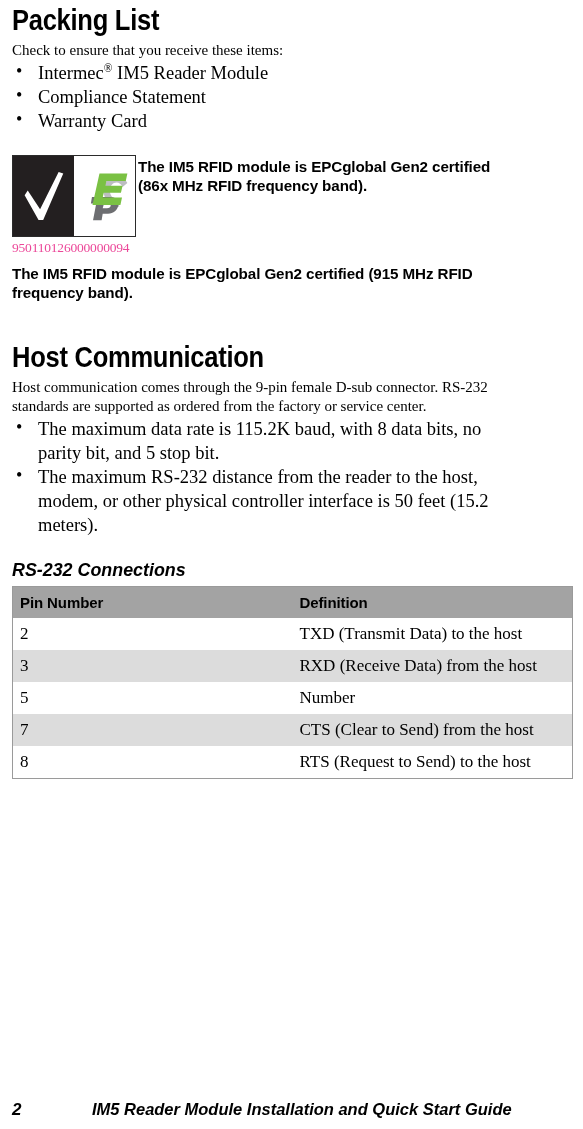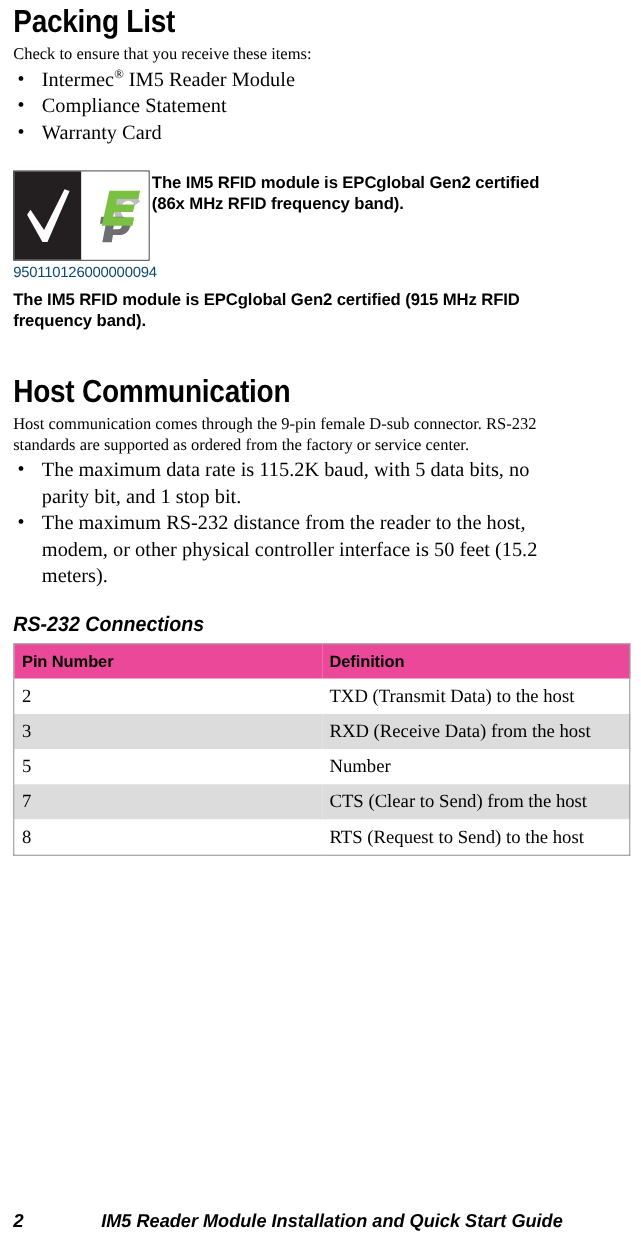--- a/index.html
+++ b/index.html
@@ -116,24 +116,24 @@
     overflow: hidden;
   }
   .epc-logo-panel .epc-svg {
     position: absolute;
     left: 6%;
     top: 10%;
     width: 88%;
     height: 80%;
   }
   .epc-number {
-    font-family: Liberation Sans, sans-serif;
+    font-family: Liberation Serif, serif;
     font-size: 13.5px;
     letter-spacing: -0.2px;
-    color: #0c4a6e;
+    color: #ec4899;
     margin-top: 3px;
     white-space: nowrap;
   }
   .cert-text {
     flex: 1 1 auto;
     padding-top: 2px;
     font-family: "Liberation Sans", "DejaVu Sans", sans-serif;
     font-size: 15.2px;
     font-weight: 700;
     line-height: 1.28;
@@ -154,21 +154,21 @@
   }
 
   
   table.pin-table {
     border-collapse: collapse;
     width: 560px;
     table-layout: fixed;
     border: 1px solid #9a9a9a;
   }
   table.pin-table th {
-    background: #ec4899;
+    background: #a3a3a3;
     font-family: "Liberation Sans", "DejaVu Sans", sans-serif;
     font-weight: 700;
     font-size: 15px;
     text-align: left;
     padding: 7px 6px 7px 7px;
     color: #000;
     border: none;
     letter-spacing: -0.1px;
   }
   table.pin-table td {
@@ -284,21 +284,21 @@
 
   <h1 class="section-title" id="host-communication-heading">Host Communication</h1>
 
   <div class="spacer-xs"></div>
 
   <p class="body-text">Host communication comes through the 9-pin female D-sub connector. RS-232 standards are supported as ordered from the factory or service center.</p>
 
   <ul class="bullets">
     <li>
       <span class="bullet-glyph">•</span>
-      <span>The maximum data rate is 115.2K baud, with 5 data bits, no parity bit, and 1 stop bit.</span>
+      <span>The maximum data rate is 115.2K baud, with 8 data bits, no parity bit, and 5 stop bit.</span>
     </li>
     <li>
       <span class="bullet-glyph">•</span>
       <span>The maximum RS-232 distance from the reader to the host, modem, or other physical controller interface is 50 feet (15.2 meters).</span>
     </li>
   </ul>
 
   <div class="spacer-md"></div>
 
   <div class="table-caption">RS-232 Connections</div>

